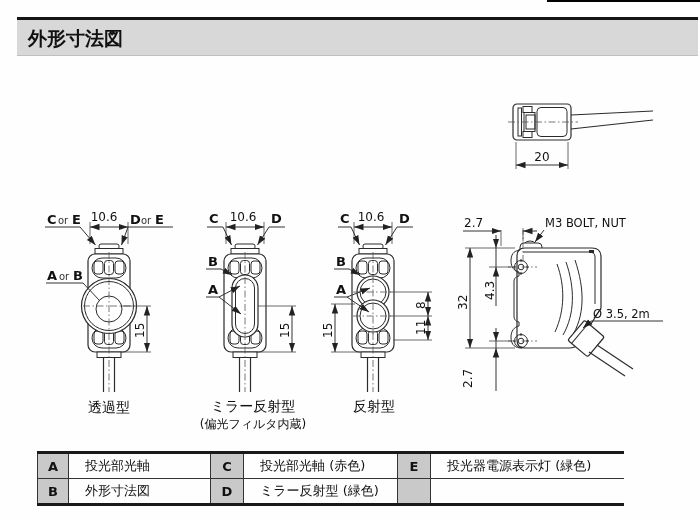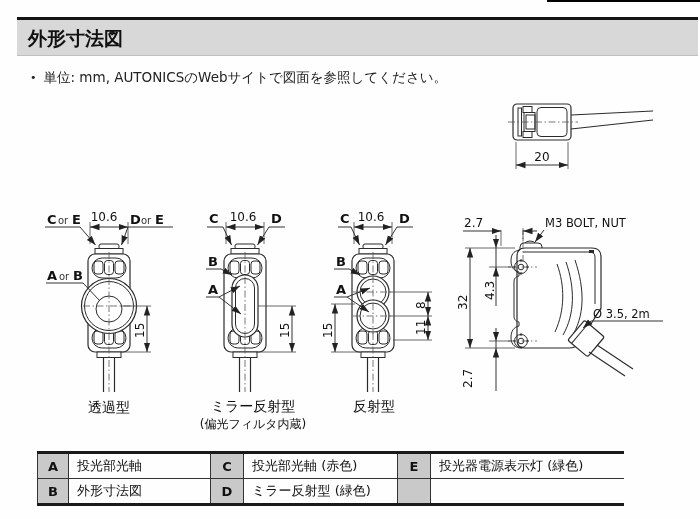--- a/index.html
+++ b/index.html
@@ -28,36 +28,35 @@
   .or{font-size:10px;fill:#333;}
   .cap{font-size:14px;}
   .cap2{font-size:12px;}
   .sm{font-size:11.5px;}
   .mid{text-anchor:middle;}
 
   
   table.legend{position:absolute;left:37px;top:451px;width:586px;table-layout:fixed;
                border-collapse:collapse;border-top:3px solid #1a1a1a;border-bottom:3px solid #1a1a1a;
                font-size:13px;color:#111;}
-  table.legend td{border-left:1px solid #333;height:24px;padding:0 0 0 8px;
+  table.legend td{border-left:1px solid #333;height:24px;padding:0 0 0 16px;
                   white-space:nowrap;overflow:hidden;}
   table.legend tr:first-child td{border-bottom:1px solid #333;}
   table.legend td.key{background:#c9c9c9;font-weight:bold;text-align:center;padding:0;}
 </style>
 </head>
 <body>
 
 <div class="page">
 
   <div class="topstrip"></div>
   <div class="rule"></div>
   <div class="titlebar">
     <h1>外形寸法図</h1>
   </div>
-  <div class="note"><span class="b">•</span><span>単位: mm, AUTONICSのWebサイトで図面を参照してください。</span></div>
 
   <svg class="drawings" width="700" height="351" viewBox="0 94 700 351">
     <defs>
       <marker id="arw" viewBox="0 0 10 8" markerWidth="10" markerHeight="8" refX="9.5" refY="4" orient="auto-start-reverse" markerUnits="userSpaceOnUse">
         <path d="M0,0.8 L9.5,4 L0,7.2 Z" fill="#222"></path>
       </marker>
 
       <g id="fbody">
         <rect x="-10" y="-10" width="20" height="5" rx="2" class="thinw"></rect>
         <rect x="-14" y="-5.5" width="28" height="5.5" class="thinw"></rect>

